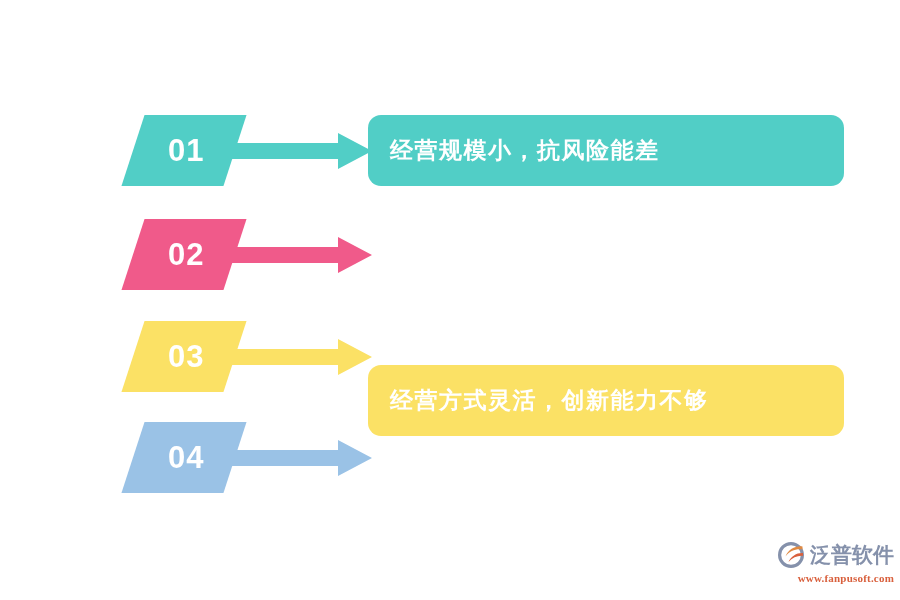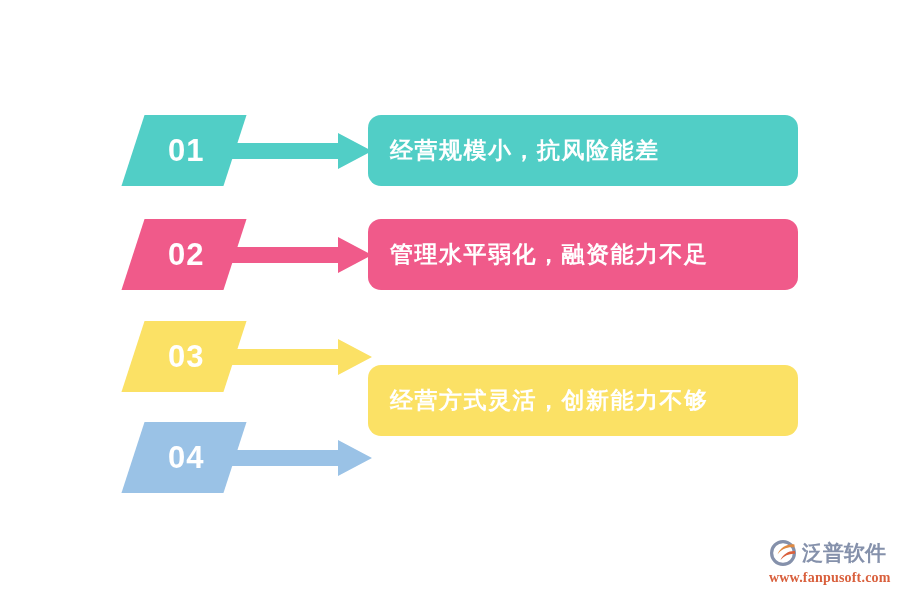--- a/index.html
+++ b/index.html
@@ -65,21 +65,21 @@
     width: 146px;
     height: 36px;
   }
   .arrow svg { display: block; width: 146px; height: 36px; }
 
   
   .bar {
     position: absolute;
     left: 368px;
     top: 0px;
-    width: 430px;
+    width: 476px;
     height: 71px;
     border-radius: 13px;
     display: flex;
     align-items: center;
   }
   .bar-text {
     color: #ffffff;
     font-size: 23px;
     font-weight: bold;
     letter-spacing: 1.5px;
@@ -89,21 +89,21 @@
 
   
   .logo {
     position: absolute;
     left: 768px;
     top: 534px;
     width: 126px;
     height: 54px;
     display: flex;
     flex-direction: column;
-    align-items: flex-start;
+    align-items: flex-end;
     justify-content: center;
   }
   .logo-top {
     display: flex;
     align-items: center;
     gap: 4px;
     height: 32px;
   }
   .logo-mark {
     width: 30px;
@@ -113,21 +113,21 @@
   .logo-mark svg { display: block; }
   .logo-name {
     font-size: 21px;
     font-weight: bold;
     color: #8591ab;
     letter-spacing: 0px;
     line-height: 1;
   }
   .logo-url {
     font-family: "Liberation Serif", "DejaVu Serif", serif;
-    font-size: 14px;
+    font-size: 11px;
     font-weight: bold;
     color: #d9603d;
     letter-spacing: 0.2px;
     margin-top: 1px;
     padding-left: 1px;
   }
 </style>
 </head>
 <body style="background: rgb(255, 255, 255);">
 
@@ -148,23 +148,20 @@
   </div>
 
   <div class="row row-2">
     <div class="badge" style="background: rgb(240, 90, 138);">
       <span class="badge-text">02</span>
     </div>
     <div class="arrow">
       <svg viewBox="0 0 146 36" xmlns="http://www.w3.org/2000/svg">
         <path d="M0 10 L112 10 L112 0 L146 18 L112 36 L112 26 L0 26 Z" fill="#f05a8a"></path>
       </svg>
-    </div>
-    <div class="bar" style="background: rgb(240, 90, 138);">
-      <span class="bar-text">管理水平弱化，融资能力不足</span>
     </div>
   </div>
 
   <div class="row row-3">
     <div class="badge" style="background: rgb(251, 225, 101);">
       <span class="badge-text">03</span>
     </div>
     <div class="arrow">
       <svg viewBox="0 0 146 36" xmlns="http://www.w3.org/2000/svg">
         <path d="M0 10 L112 10 L112 0 L146 18 L112 36 L112 26 L0 26 Z" fill="#fbe165"></path>

